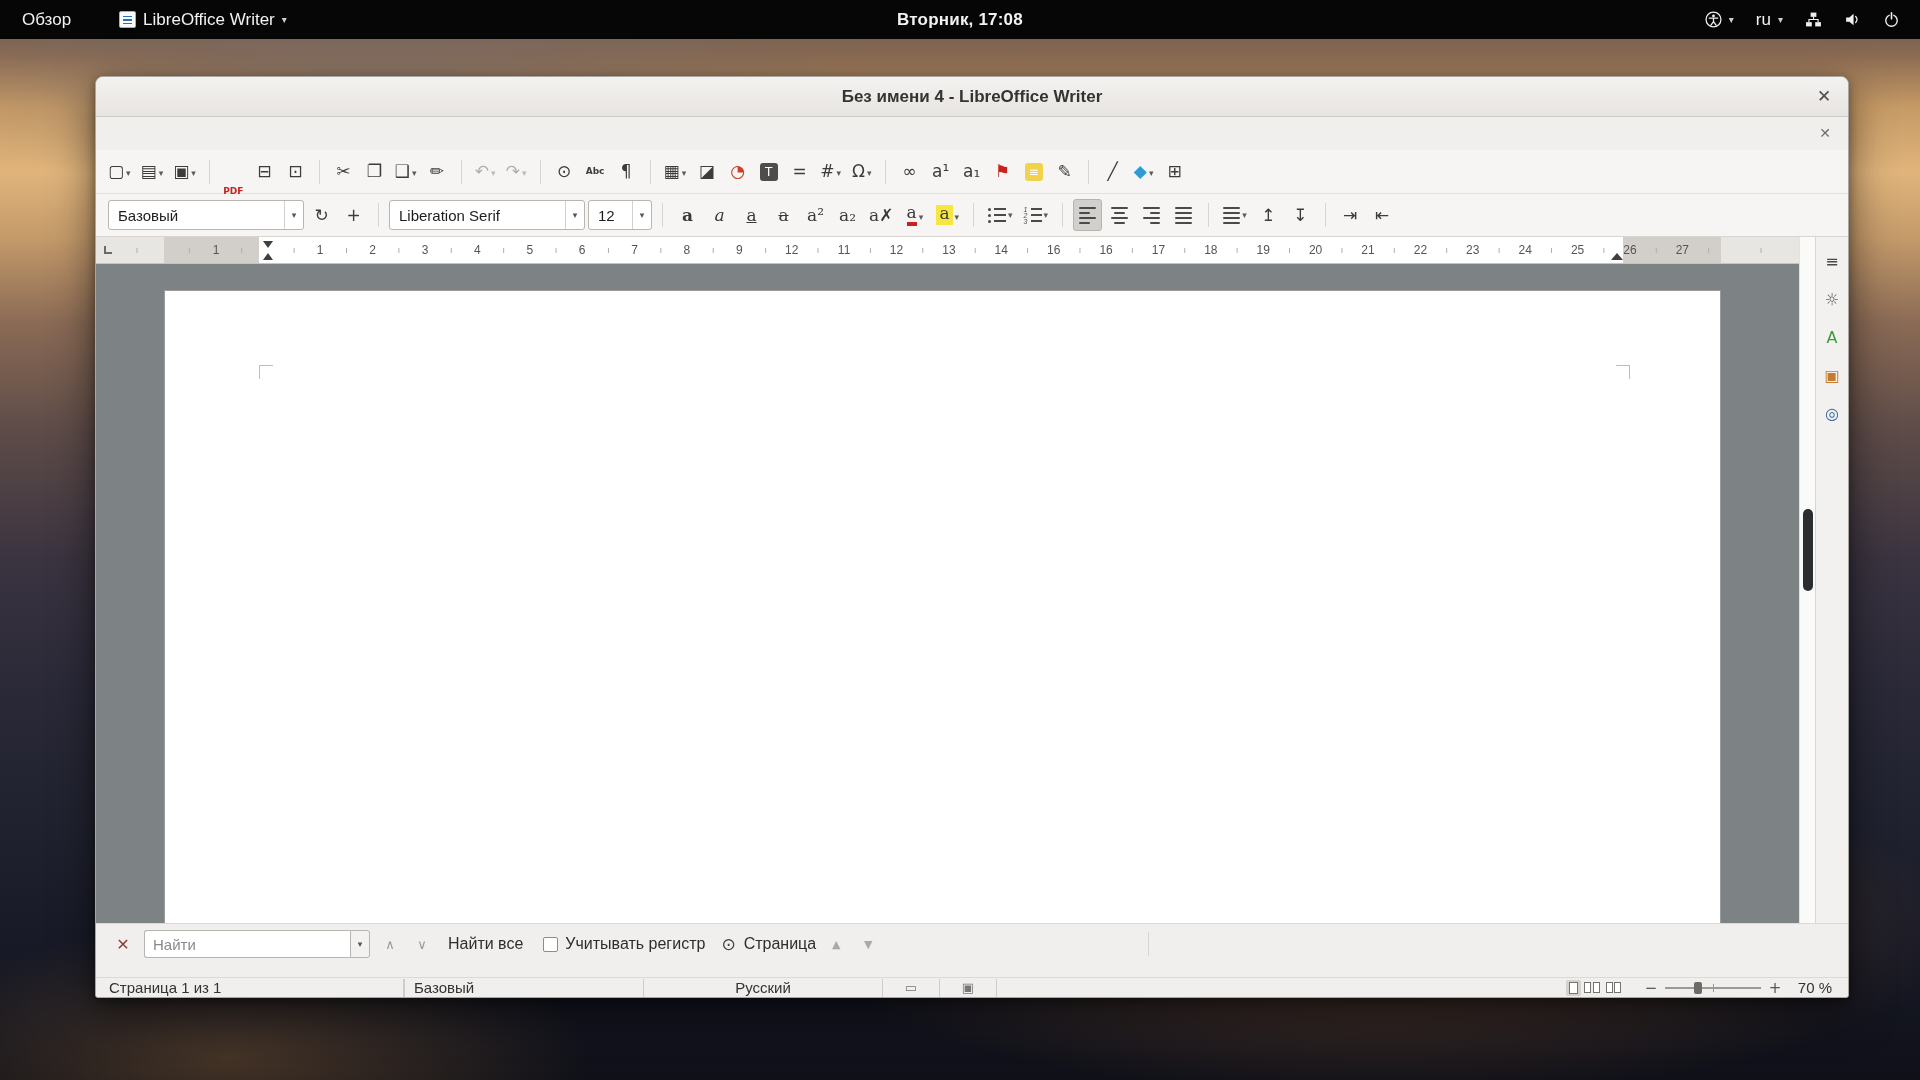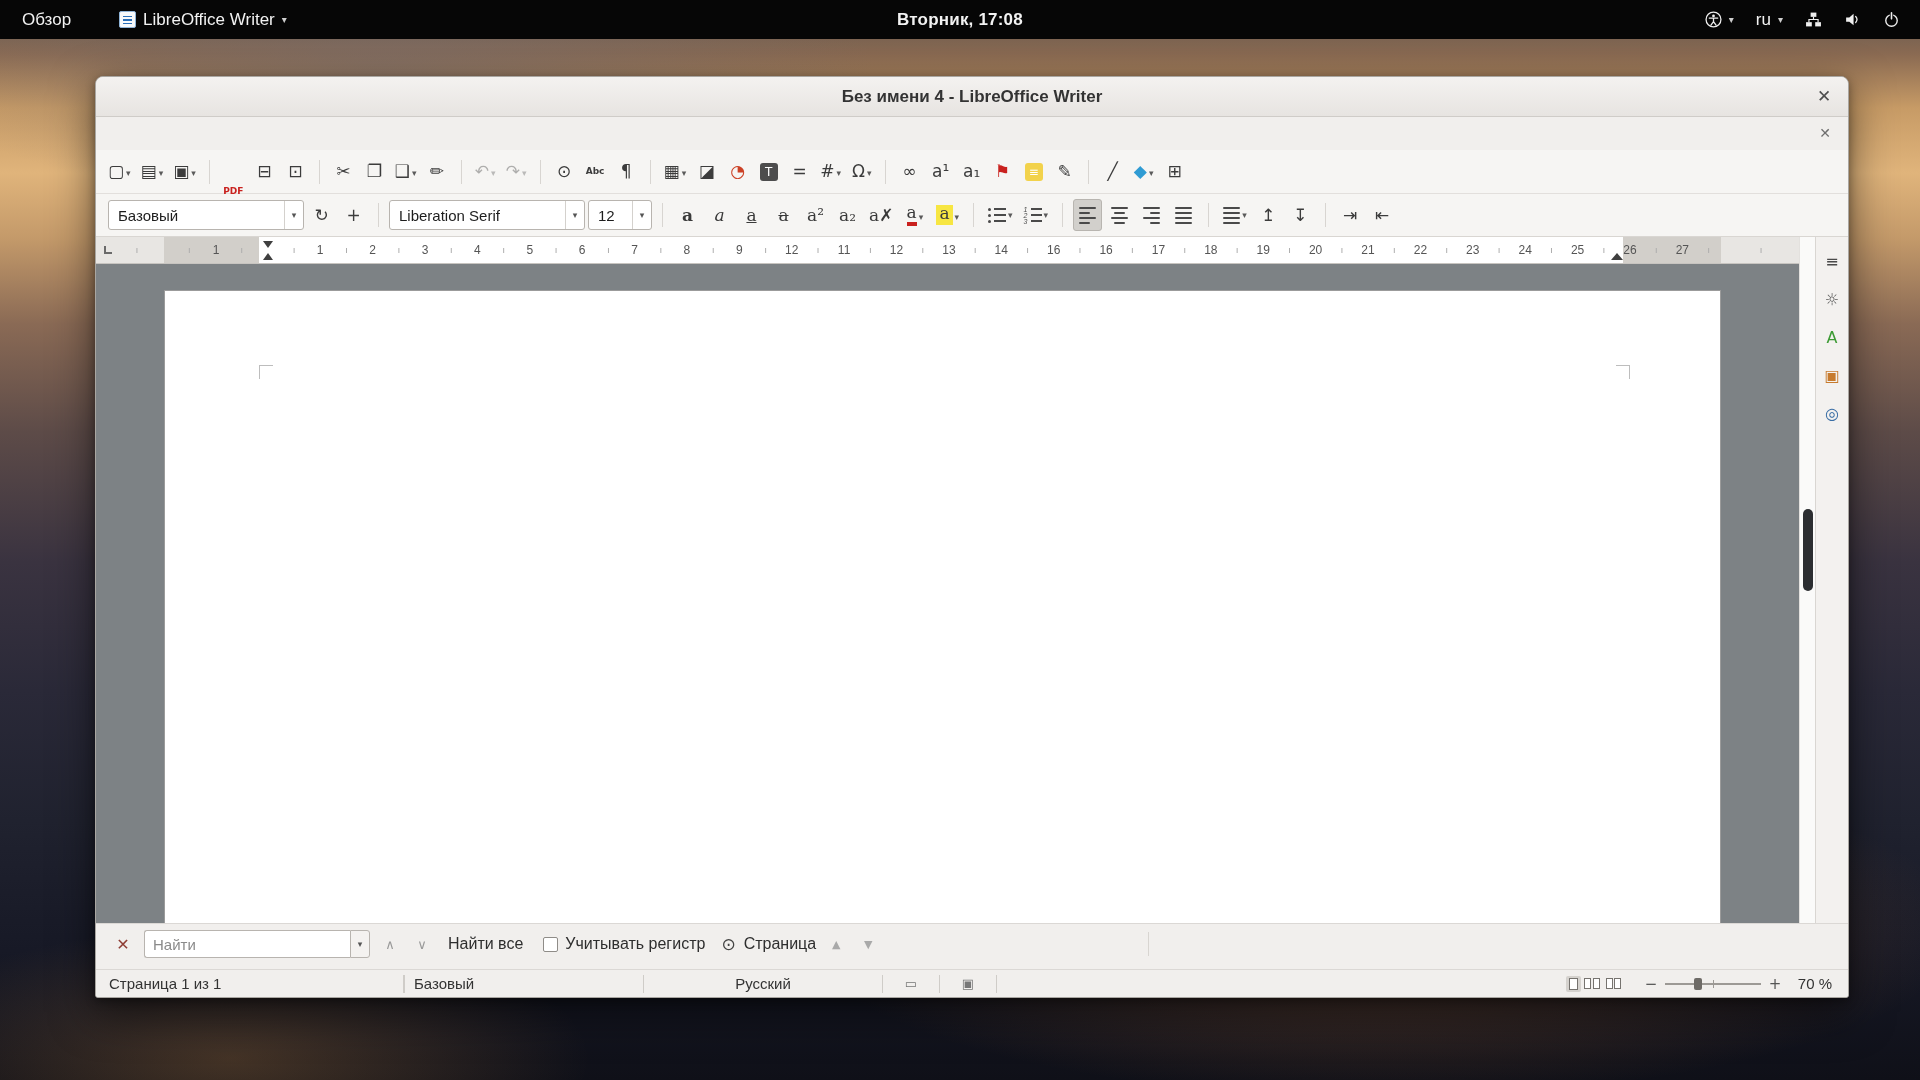--- a/index.html
+++ b/index.html
@@ -126,21 +126,21 @@
   .find-dd::after { content:"▾"; font-size:9px; color:#555; font-family:"DejaVu Sans",sans-serif; }
   .chev { border:0; background:transparent; font-size:13px; color:#9a9a9a; width:24px; font-family:"DejaVu Sans",sans-serif; }
   .find-label-btn { border:0; background:transparent; font-size:16px; color:#2e2e2e; padding:0 6px; }
   .cb { width:15px; height:15px; border:1px solid #8f8c88; border-radius:2px; background:#fff; display:inline-block; }
   .mcase { display:flex; align-items:center; gap:7px; margin-left:6px; }
   .fr-ico { font-size:17px; color:#444; border:0; background:transparent; margin-left:8px; font-family:"DejaVu Sans",sans-serif; }
   .navbtn { border:0; background:transparent; color:#a9a9a9; font-size:11px; width:24px; font-family:"DejaVu Sans",sans-serif; }
   .fdiv { width:1px; height:24px; background:#d8d5d1; margin-left:260px; }
 
   
-  .statusbar { position:absolute; left:0; right:0; bottom:0; height:28px; background:#f1efed;
+  .statusbar { position:absolute; left:0; right:0; bottom:0; height:20px; background:#f1efed;
     border-top:1px solid #dbd8d5; border-radius:0 0 2px 2px; display:flex; align-items:center; font-size:15px; color:#333; }
   .seg { line-height:32px; white-space:nowrap; }
   .ssep { width:1px; height:18px; background:#cfccc8; }
   .s-ico { font-family:"DejaVu Sans",sans-serif; font-size:13px; color:#777; }
   .pgv { display:flex; align-items:center; gap:2px; border:0; background:transparent; padding:2px 3px; border-radius:2px; }
   .pgv .pg { width:9px; height:12px; border:1px solid #76736f; background:#fff; }
   .pgv.small .pg { width:7px; height:11px; }
   .pgv.active { background:#d5d2ce; }
   .zoomwrap { display:flex; align-items:center; margin-left:18px; }
   .zbtn { border:0; background:transparent; font-size:15px; color:#555; width:18px; font-family:"DejaVu Sans",sans-serif; }

